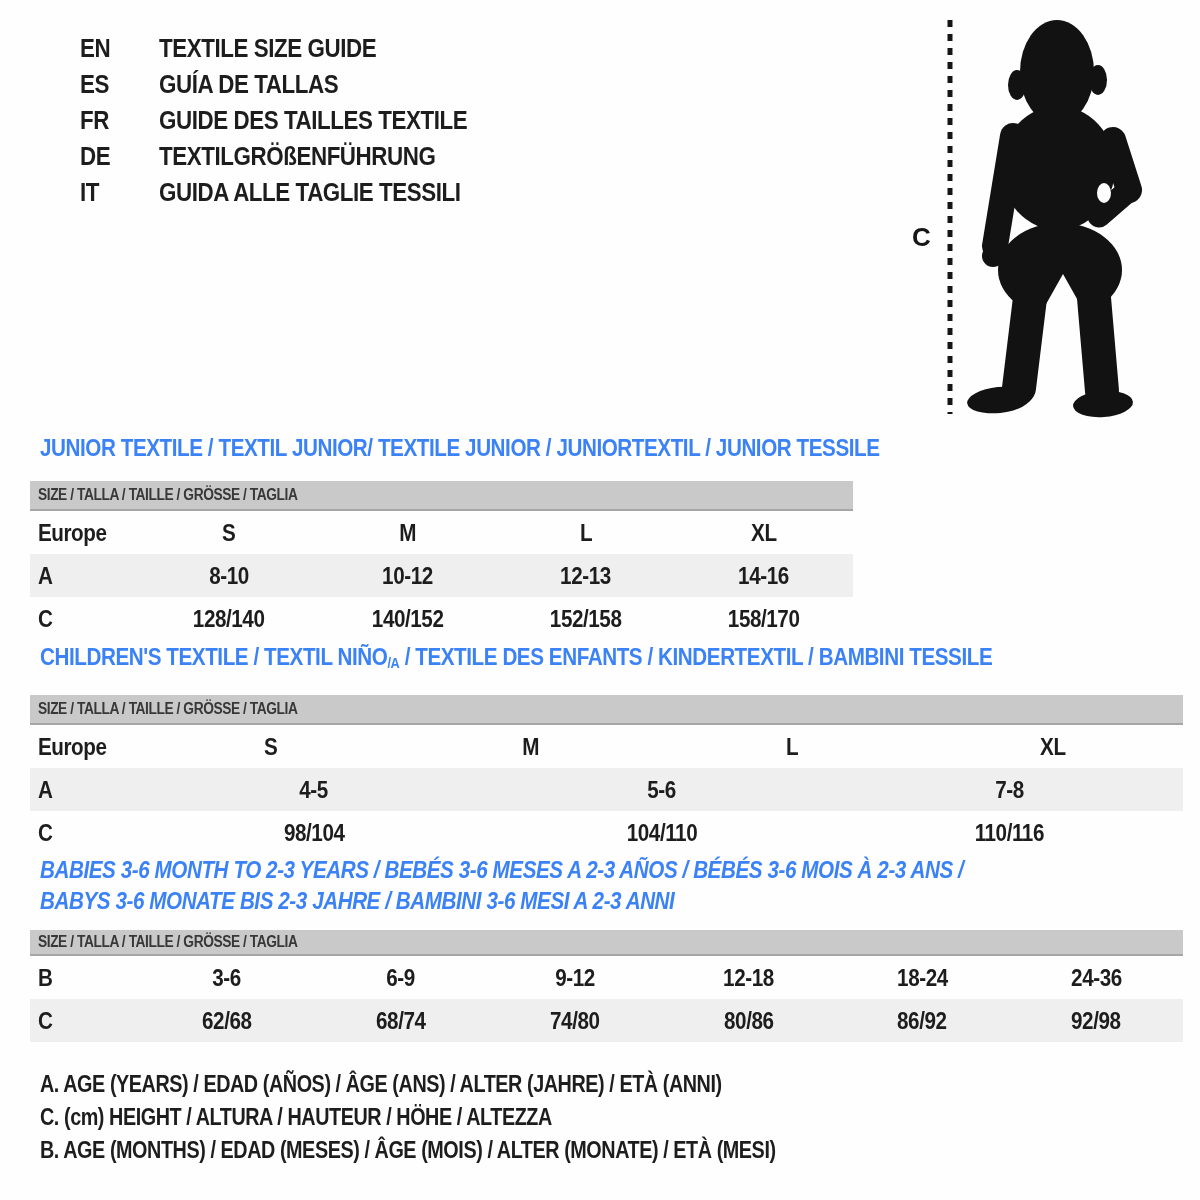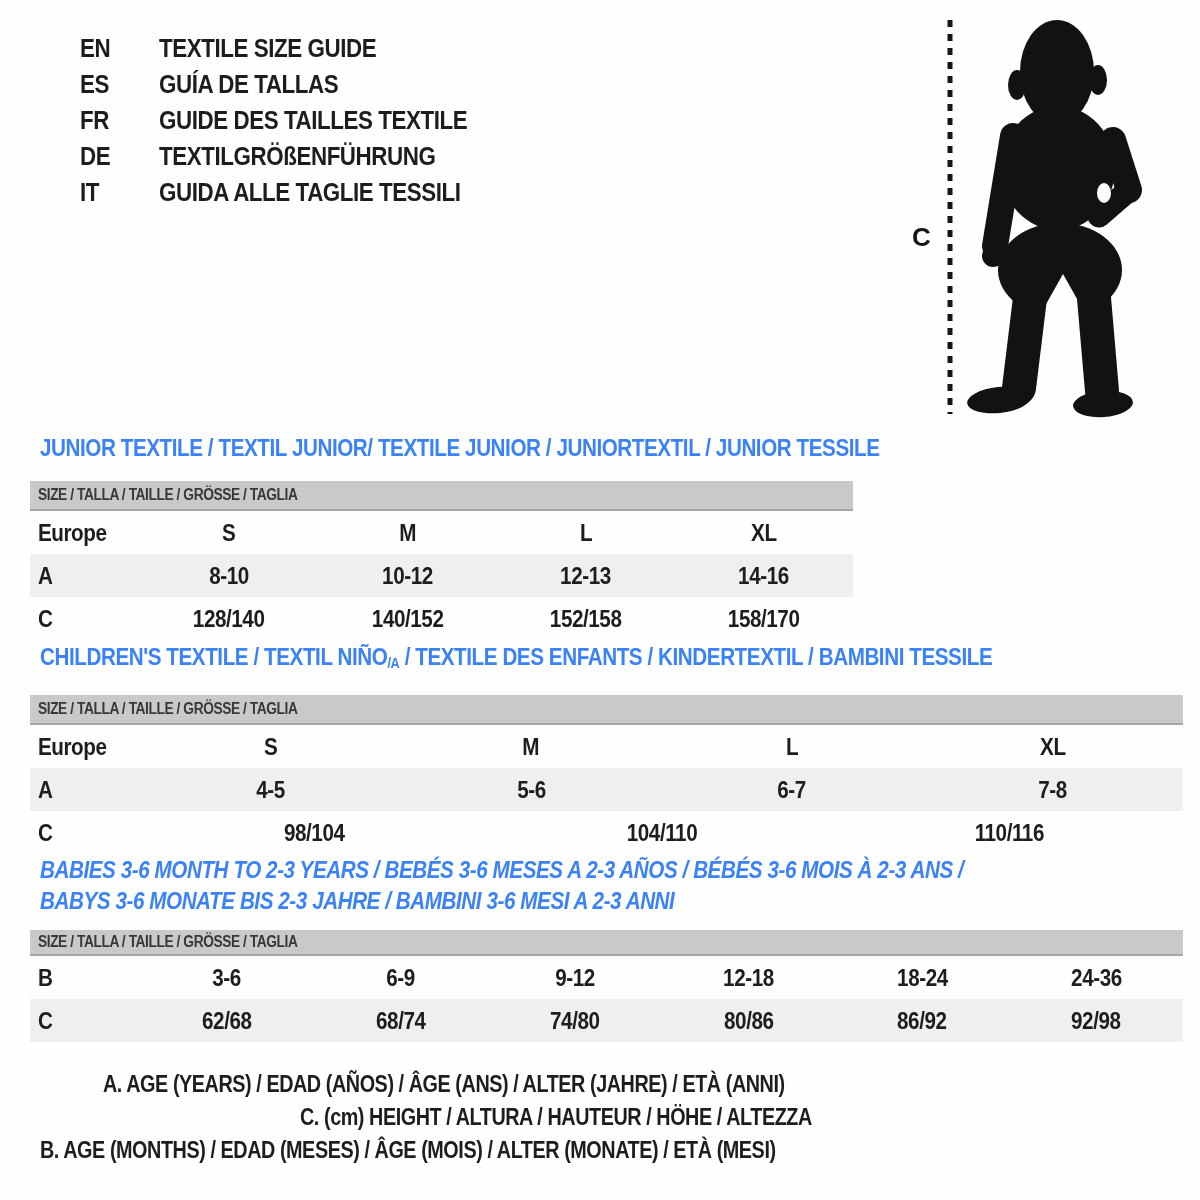--- a/index.html
+++ b/index.html
@@ -44,21 +44,21 @@
   .t-babies .tbar { height:26px; }
   .trow { display:flex; height:43px; align-items:center; font-size:24px; font-weight:bold; }
   .trow.shade { background:var(--shade, #efefef); }
   .tcell { flex:1; text-align:center; }
   .tcell.first { flex:0 0 110px; text-align:left; padding-left:8px; }
   .cellcond { display:inline-block; transform:scaleX(0.86); transform-origin:50% 50%; white-space:nowrap; }
   .tcell.first .cellcond { transform-origin:0 50%; }
 
   
   .legend { position:absolute; left:40px; top:1068px; font-size:23px; font-weight:bold; letter-spacing:-0.5px; }
-  .legend-line { display:block; height:33px; line-height:33px;text-align:right; }
+  .legend-line { display:block; height:33px; line-height:33px; }
   .legend-line .cond { display:inline-block; }
 </style>
 </head>
 <body>
 
 <div class="page">
 
   <div class="langs">
     <div class="lang-row cond">
       <span class="lang-code">EN</span>
@@ -151,21 +151,20 @@
           <div class="tcell first"><span class="cellcond">Europe</span></div>
           <div class="tcell"><span class="cellcond">S</span></div>
           <div class="tcell"><span class="cellcond">M</span></div>
           <div class="tcell"><span class="cellcond">L</span></div>
           <div class="tcell"><span class="cellcond">XL</span></div>
         </div>
         <div class="trow shade">
           <div class="tcell first"><span class="cellcond">A</span></div>
           <div class="tcell"><span class="cellcond">4-5</span></div>
           <div class="tcell"><span class="cellcond">5-6</span></div>
-          <div class="tcell"><span class="cellcond">6-7</span></div>
           <div class="tcell"><span class="cellcond">7-8</span></div>
         </div>
         <div class="trow">
           <div class="tcell first"><span class="cellcond">C</span></div>
           <div class="tcell"><span class="cellcond">98/104</span></div>
           <div class="tcell"><span class="cellcond">104/110</span></div>
           <div class="tcell"><span class="cellcond">110/116</span></div>
         </div>
       </div>
   </div>

